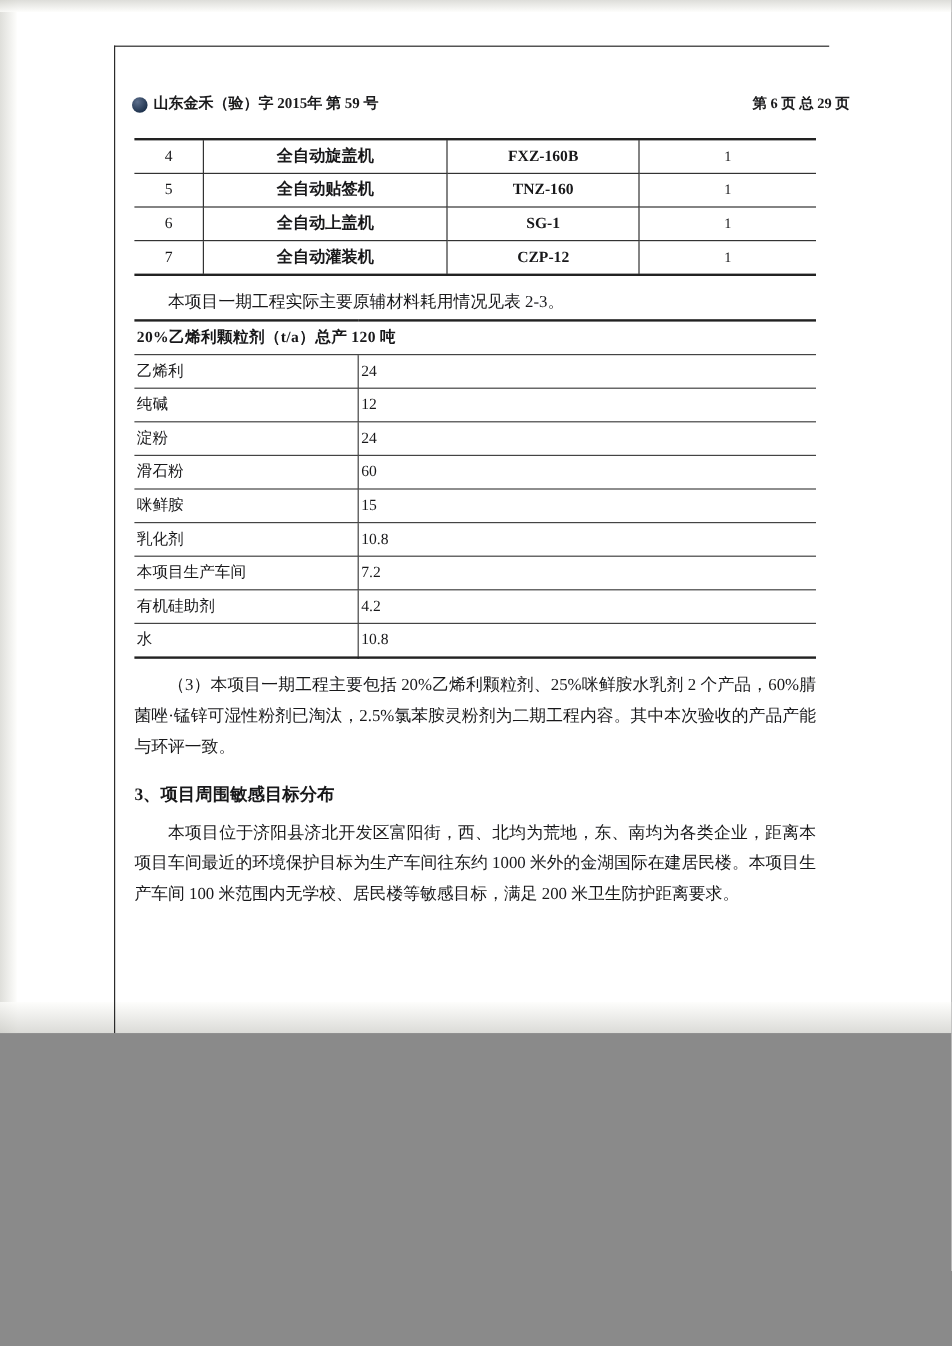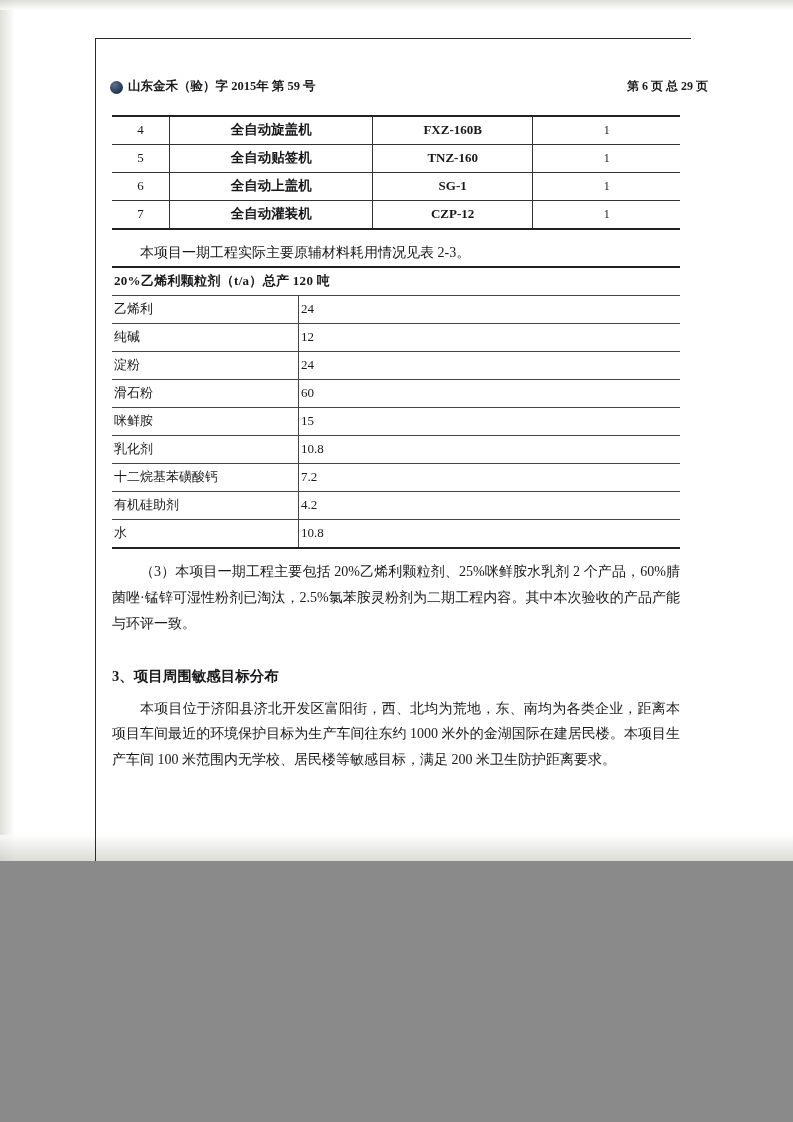--- a/index.html
+++ b/index.html
@@ -154,21 +154,21 @@
   table.mat-table tr:last-child td { border-bottom: none; }
   table.mat-table td.section {
     font-weight: bold;
     font-size: 13px;
     letter-spacing: .3px;
   }
 
   .heading3 {
     font-size: 14.5px;
     font-weight: bold;
-    margin: 30px 0 2px;
+    margin: 16px 0 2px;
   }
   .tail-space { height: 120px; }
 </style>
 </head>
 <body>
 
 <div class="page">
   <div class="scan-edge-left"></div>
   <div class="scan-edge-top"></div>
   <div class="scan-edge-bottom"></div>
@@ -240,21 +240,21 @@
         </tr>
         <tr>
           <td class="left-cell">咪鲜胺</td>
           <td>15</td>
         </tr>
         <tr>
           <td class="left-cell">乳化剂</td>
           <td>10.8</td>
         </tr>
         <tr>
-          <td class="left-cell">十二烷基苯磺酸钙</td>
+          <td class="left-cell">本项目生产车间</td>
           <td>7.2</td>
         </tr>
         <tr>
           <td class="left-cell">有机硅助剂</td>
           <td>4.2</td>
         </tr>
         <tr>
           <td class="left-cell">水</td>
           <td>10.8</td>
         </tr>

